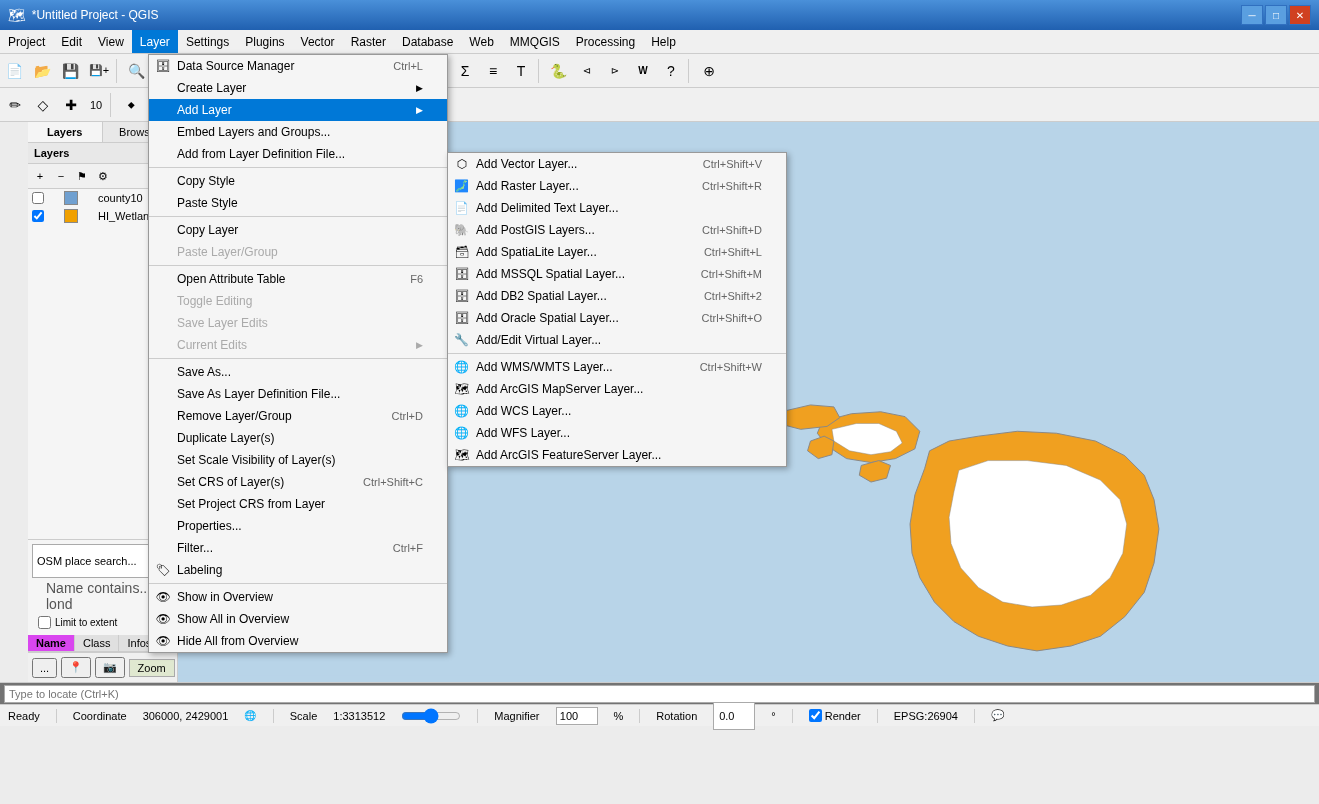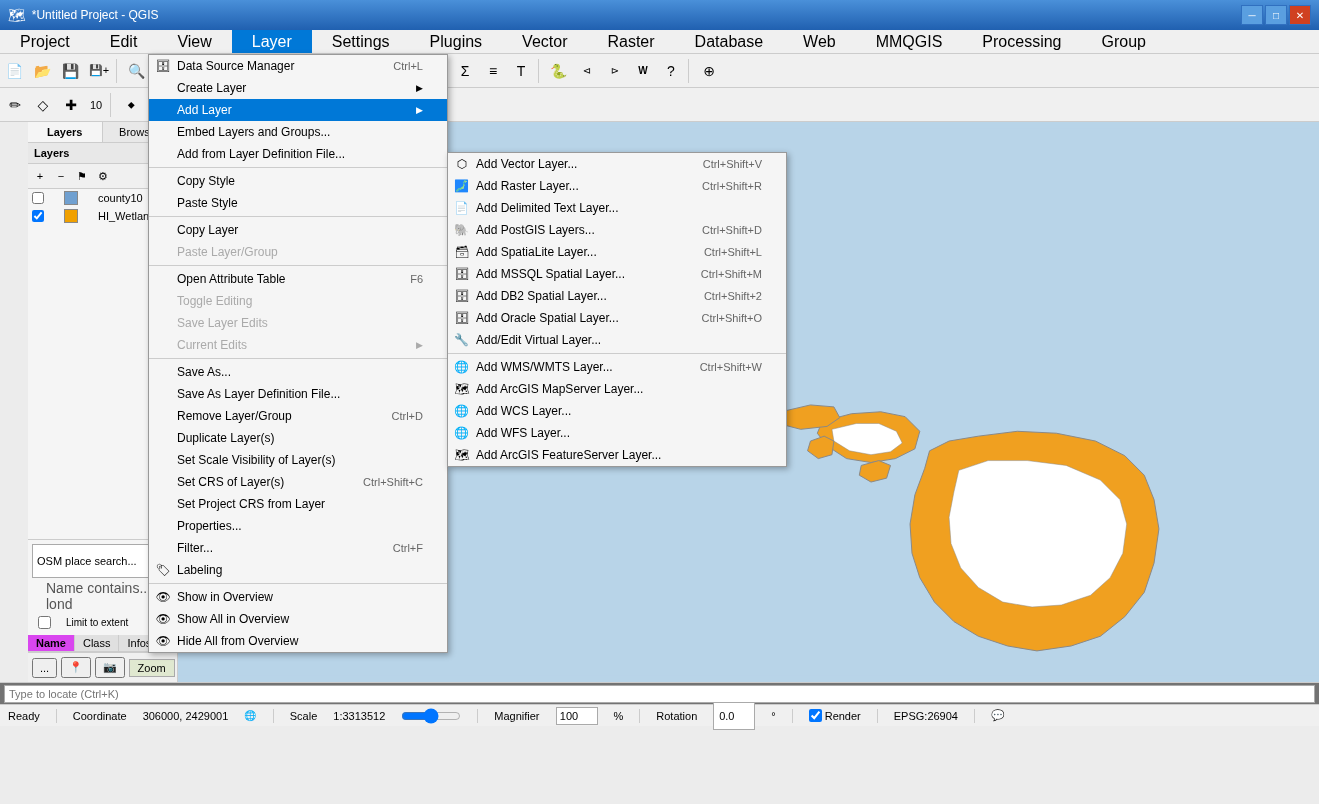--- a/index.html
+++ b/index.html
@@ -7,21 +7,21 @@
 
     
     .title-bar { height: 30px; background: linear-gradient(to bottom, #4a90d9, #2060b0); display: flex; align-items: center; justify-content: space-between; padding: 0 8px; color: white; font-size: 12px; }
     .title-bar-left { display: flex; align-items: center; gap: 6px; }
     .title-bar-right { display: flex; gap: 2px; }
     .title-btn { width: 22px; height: 20px; background: #5a9fe0; border: 1px solid #3070c0; color: white; font-size: 10px; cursor: pointer; display: flex; align-items: center; justify-content: center; }
     .title-btn.close { background: #d04020; }
 
     
     .menu-bar { height: 24px; background: #f0f0f0; border-bottom: 1px solid #ccc; display: flex; align-items: stretch; }
-    .menu-item { padding: 0 20px; display: flex; align-items: center; cursor: pointer; font-size: 16px; white-space: nowrap; text-align: right; }
+    .menu-item { padding: 0 8px; display: flex; align-items: center; cursor: pointer; font-size: 12px; white-space: nowrap; text-align: right; }
     .menu-item:hover, .menu-item.active { background: #0078d7; color: white; }
 
     
     .toolbar-area { background: #f0f0f0; border-bottom: 1px solid #ccc; display: flex; flex-wrap: wrap; align-items: center; min-height: 34px; padding: 2px; gap: 2px; }
     .tb-btn { width: 26px; height: 26px; background: #f0f0f0; border: 1px solid transparent; cursor: pointer; display: flex; align-items: center; justify-content: center; font-size: 14px; }
     .tb-separator { width: 4px; height: 24px; border-left: 1px solid #ccc; margin: 0 2px; }
 
     
     .main-area { display: flex; height: calc(804px - 30px - 24px - 68px - 22px - 22px); }
 
@@ -38,21 +38,21 @@
 
     .layer-item { display: flex; align-items: center; padding: 2px 4px; font-size: 11px; gap: 20px; cursor: pointer; }
     .layer-checkbox { width: 12px; height: 12px; }
     .layer-icon { width: 14px; height: 14px; background: #f0a000; border: 1px solid #888; display: inline-block; }
     .layer-icon.line { background: #70a0d0; }
 
     
     .osm-panel { border-top: 1px solid #ccc; padding: 4px; background: #f5f5f5; }
     .osm-search-input { width: 100%; padding: 10px 4px; font-size: 11px; border: 1px solid #aaa; }
     .osm-label { font-size: 14px; color: #555; padding: 2px 14px; }
-    .osm-checkbox-row { display: flex; align-items: center; gap: 15px; font-size: 10px; padding: 2px 6px; }
+    .osm-checkbox-row { display: flex; align-items: center; gap: 4px; font-size: 10px; padding: 2px 6px; }
 
     
     .attr-tabs { display: flex; border-bottom: 1px solid #ccc; background: #e0e0e0; }
     .attr-tab { padding: 2px 8px; font-size: 11px; cursor: pointer; border-right: 1px solid #ccc; }
     .attr-tab.active { background: #d946ef; font-weight: bold; }
 
     
     .map-area { flex: 1; background: #b8d4e8; position: relative; overflow: hidden; }
 
     
@@ -103,21 +103,21 @@
   <div class="menu-item">View</div>
   <div class="menu-item active">Layer</div>
   <div class="menu-item">Settings</div>
   <div class="menu-item">Plugins</div>
   <div class="menu-item">Vector</div>
   <div class="menu-item">Raster</div>
   <div class="menu-item">Database</div>
   <div class="menu-item">Web</div>
   <div class="menu-item">MMQGIS</div>
   <div class="menu-item">Processing</div>
-  <div class="menu-item">Group</div>
+  <div class="menu-item">Help</div>
 </div>
 
 <div class="toolbar-area" style="height:34px;">
   <button class="tb-btn">📄</button>
   <button class="tb-btn">📂</button>
   <button class="tb-btn">💾</button>
   <button class="tb-btn" style="font-size:11px;">💾+</button>
   <div class="tb-separator"></div>
   <button class="tb-btn">🔍</button>
   <button class="tb-btn" style="font-size:13px;">⊕</button>

